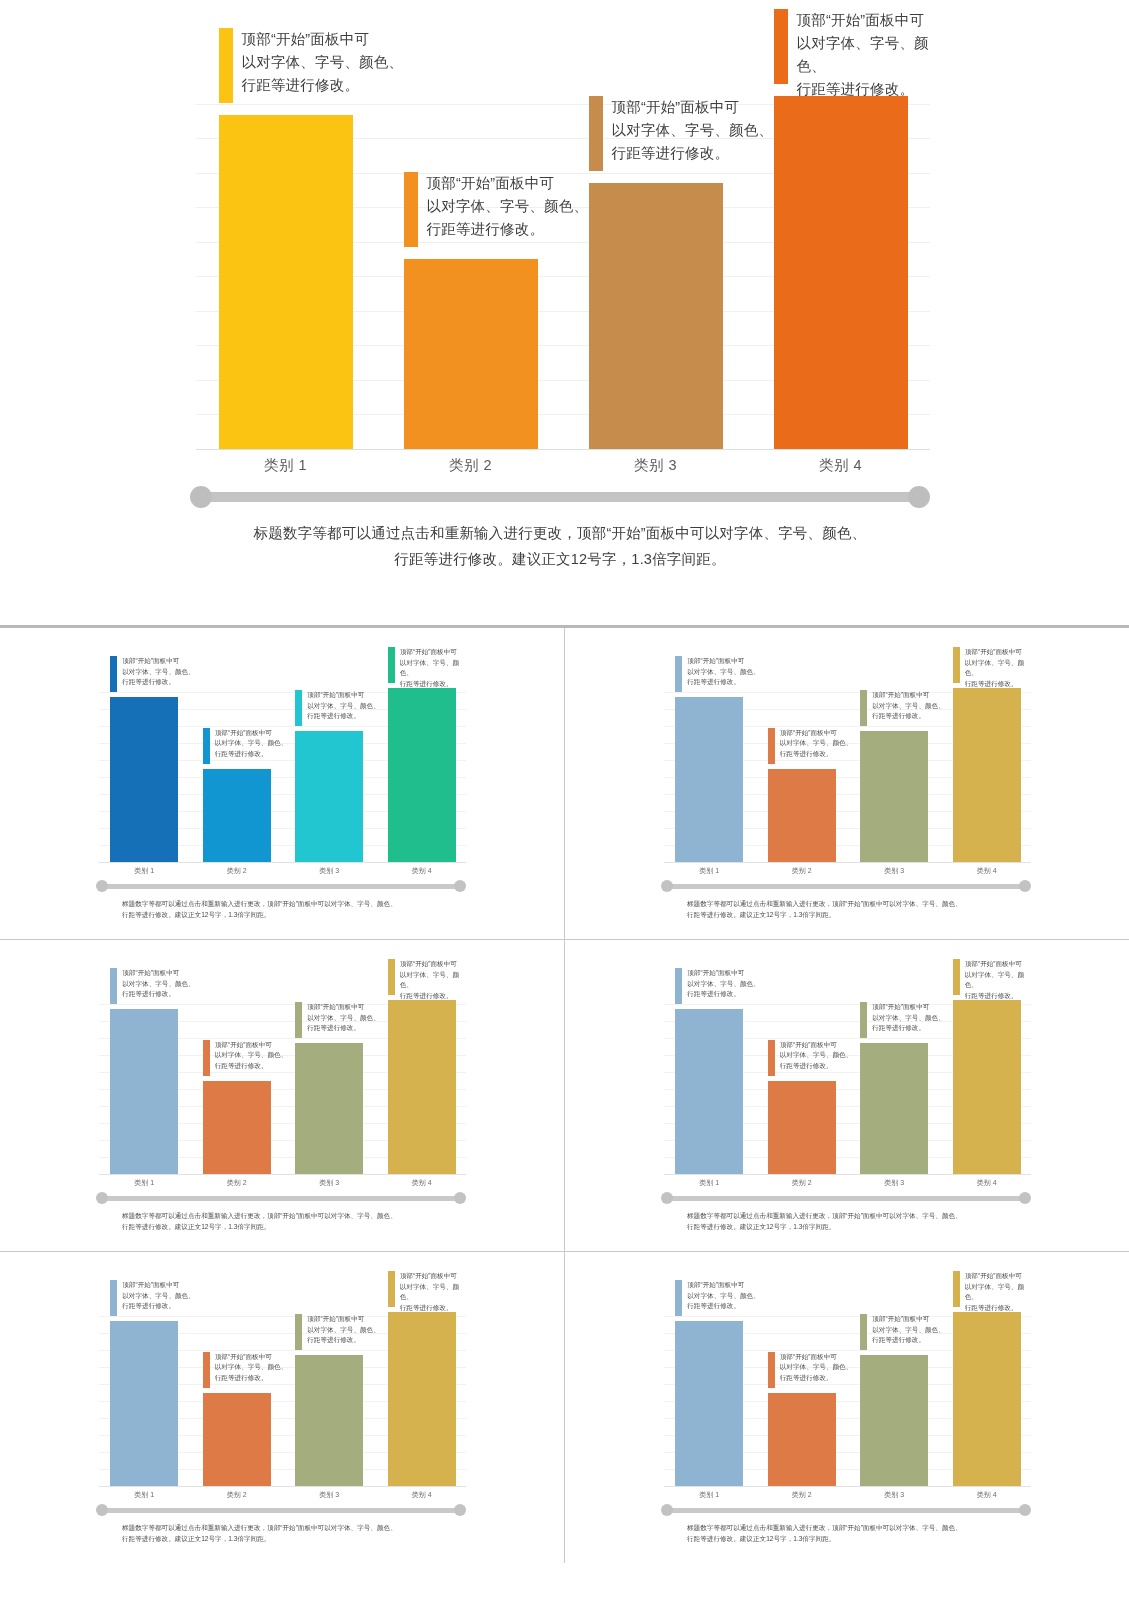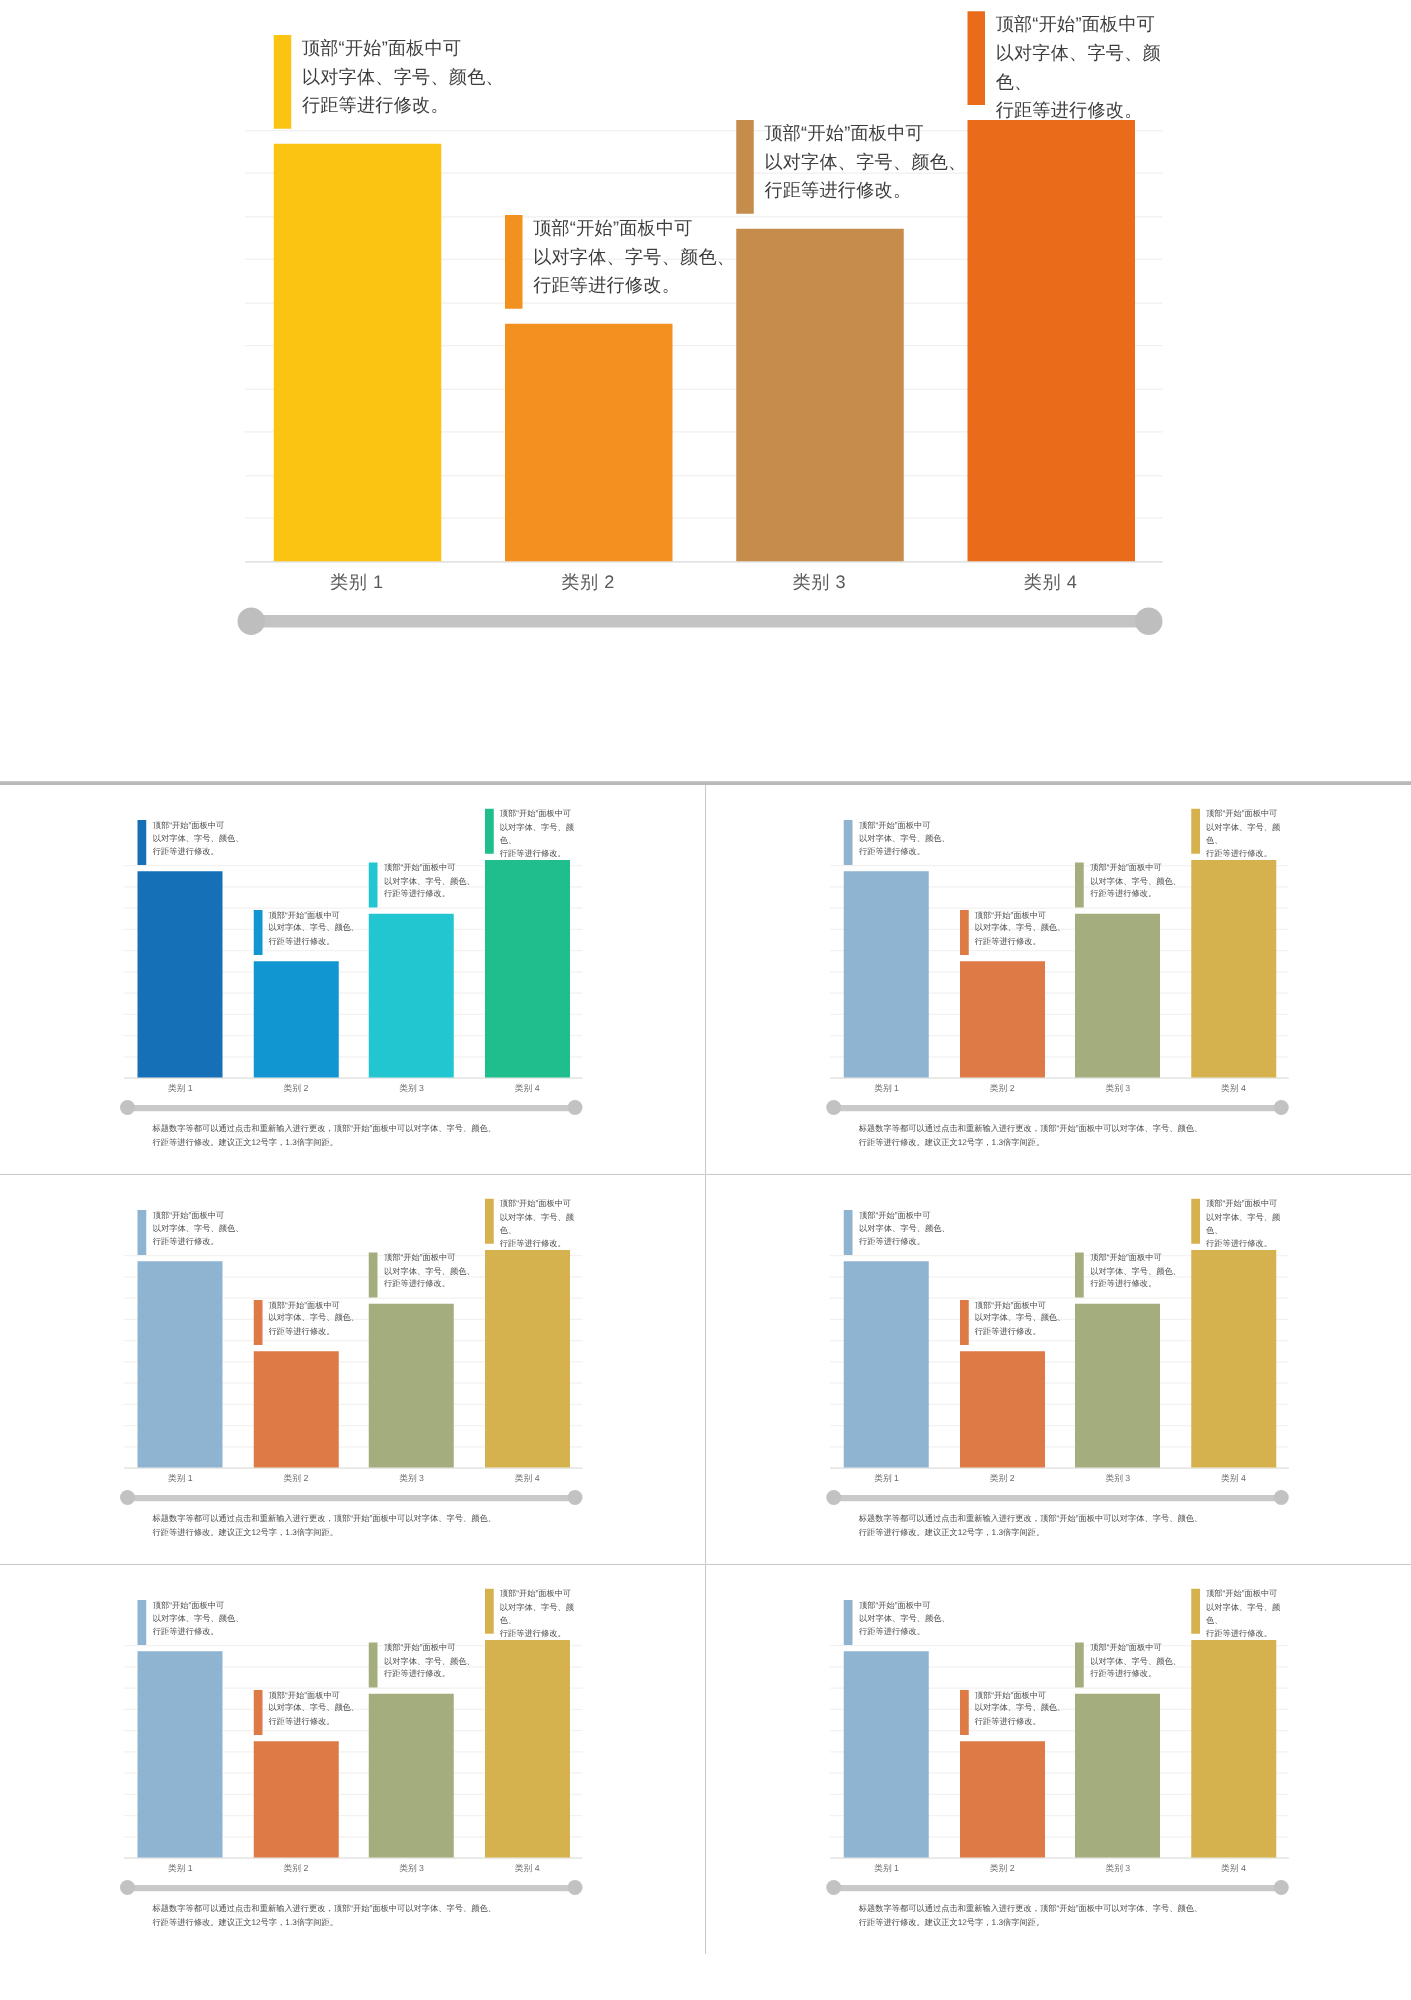--- a/index.html
+++ b/index.html
@@ -290,20 +290,22 @@
         <div class="xlabel" style="left: 373px; width: 185px;">类别 3</div>
         <div class="xlabel" style="left: 558px; width: 185px;">类别 4</div>
       </div>
 
     <div class="slider">
       <div class="slider-track"></div>
       <div class="slider-knob left"></div>
       <div class="slider-knob right"></div>
     </div>
 
+    <div class="hero-caption">标题数字等都可以通过点击和重新输入进行更改，顶部“开始”面板中可以对字体、字号、颜色、
+行距等进行修改。建议正文12号字，1.3倍字间距。</div>
   </div>
 </section>
 
 <section class="grid" id="thumb-grid">
     <div class="card">
       <div class="card-inner">
         <div class="mini-plot">
           <div class="mini-grid" style="top: 16px;"></div>
           <div class="mini-grid" style="top: 33px;"></div>
           <div class="mini-grid" style="top: 50px;"></div>

